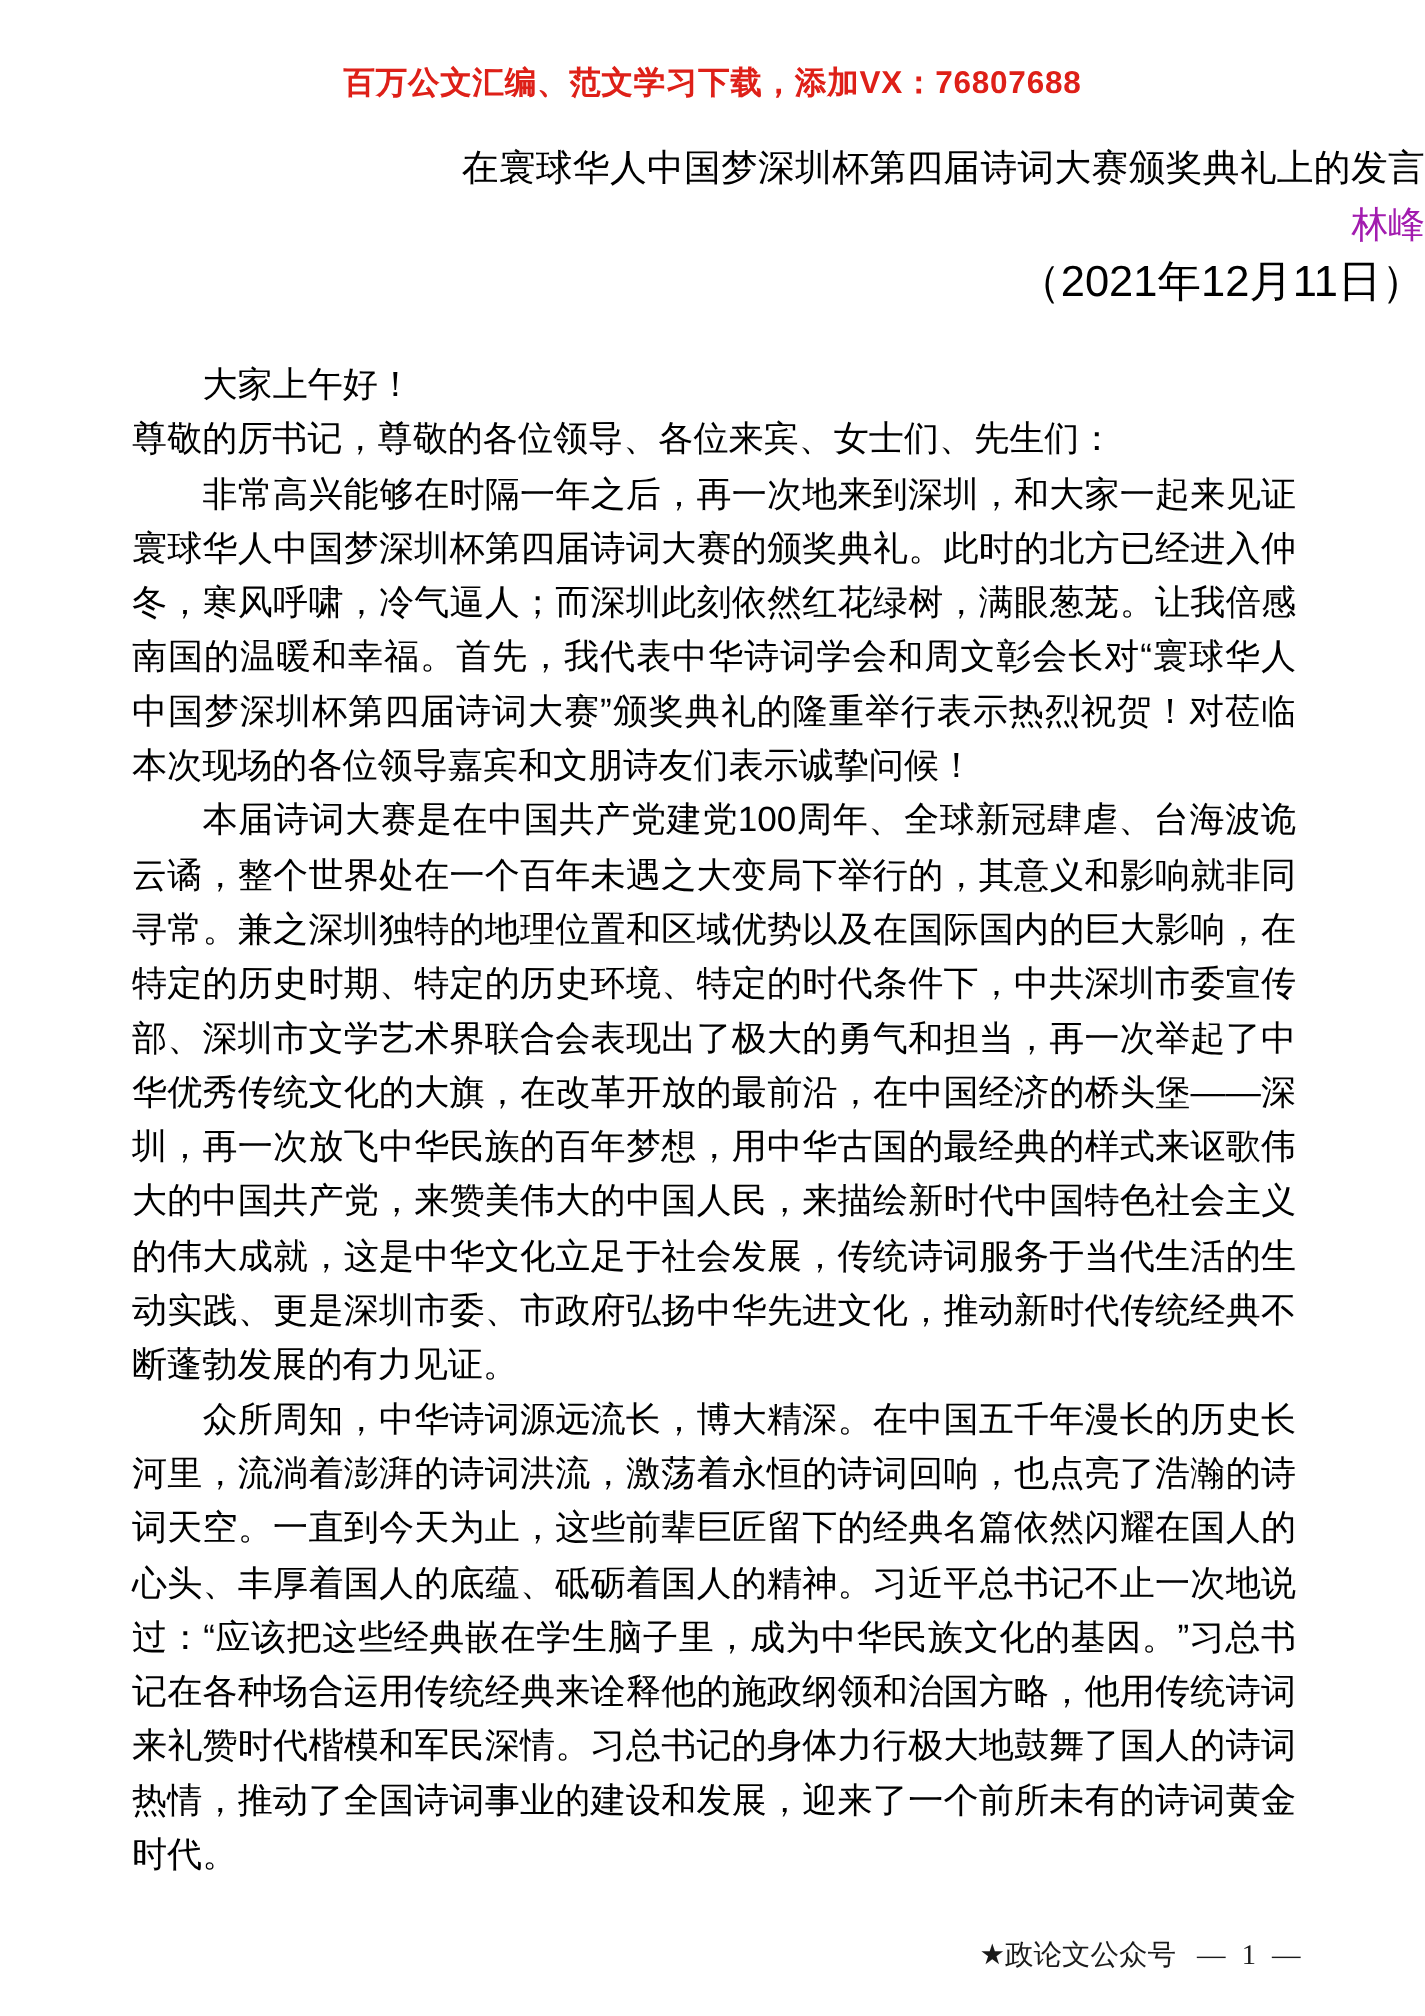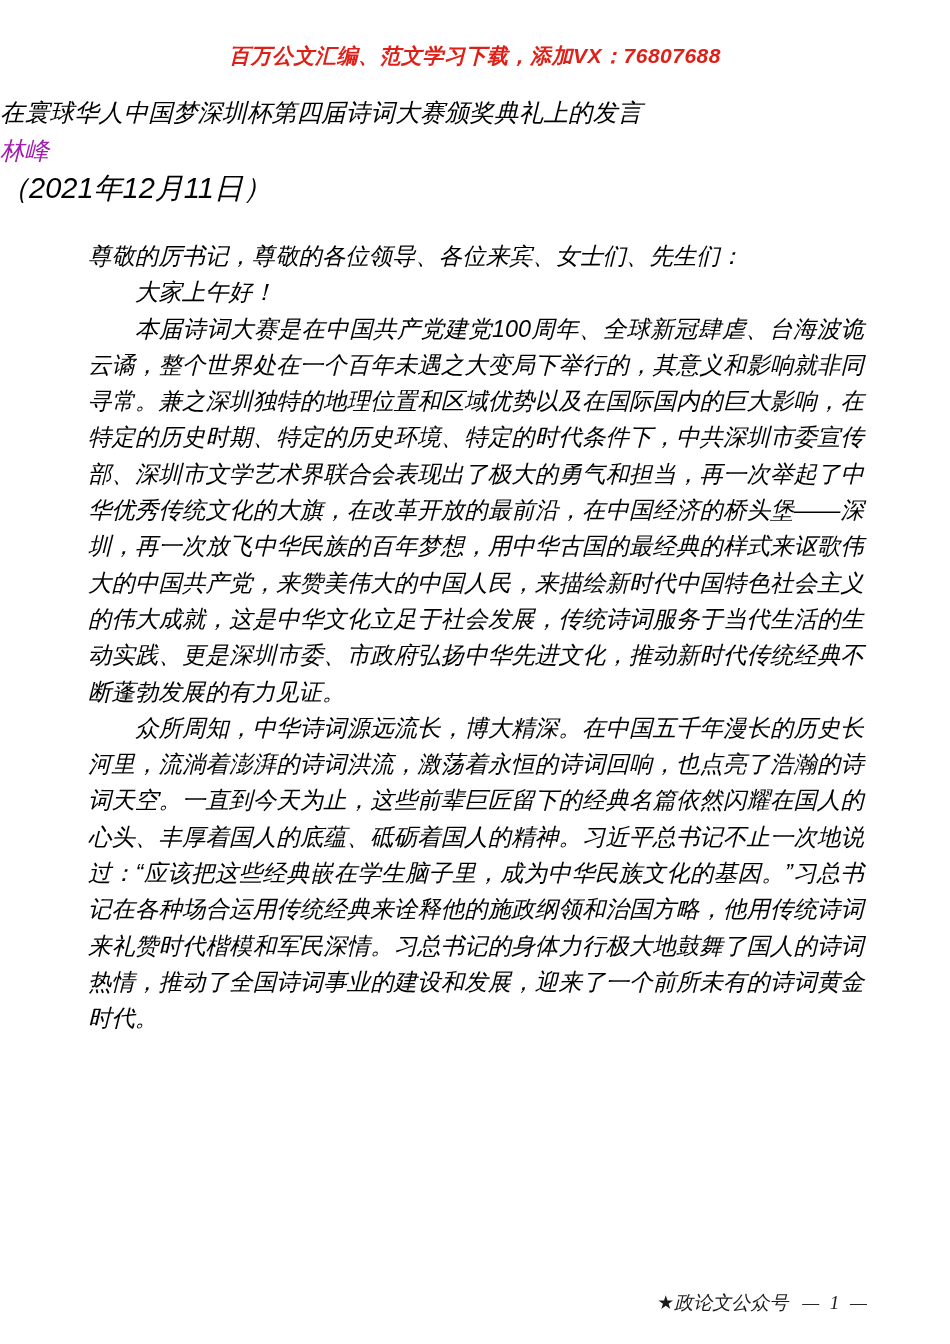--- a/index.html
+++ b/index.html
@@ -11,21 +11,20 @@
     font-family: "Liberation Sans", "DejaVu Sans", sans-serif;
     -webkit-font-smoothing: antialiased;
   }
   .page {
     position: relative;
     width: 950px;
     height: 1344px;
     background: #ffffff;
     overflow: hidden;
     box-sizing: border-box;
-    font-style: italic;
   }
 
   
   .promo-banner {
     position: absolute;
     top: 42px;
     left: 0;
     width: 950px;
     text-align: center;
     color: #de2018;
@@ -35,21 +34,21 @@
     line-height: 28px;
     white-space: nowrap;
   }
 
   
   .title-block {
     position: absolute;
     top: 96px;
     left: 0;
     width: 950px;
-    text-align: left;
+    text-align: right;
   }
   .doc-title {
     font-size: 24.5px;
     line-height: 34px;
     color: #000000;
     font-weight: 400;
     letter-spacing: 0.2px;
     white-space: nowrap;
   }
   .doc-author {
@@ -125,22 +124,23 @@
 
   <div class="promo-banner">百万公文汇编、范文学习下载，添加VX：76807688</div>
 
   <div class="title-block">
     <div class="doc-title">在寰球华人中国梦深圳杯第四届诗词大赛颁奖典礼上的发言</div>
     <div class="doc-author">林峰</div>
     <div class="doc-date">（2021年12月11日）</div>
   </div>
 
   <div class="body-text" id="body-text">
+      <p class="para indent">大家上午好！</p>
       <p class="para">尊敬的厉书记，尊敬的各位领导、各位来宾、女士们、先生们：</p>
-      <p class="para indent">大家上午好！</p>
+      <p class="para indent">非常高兴能够在时隔一年之后，再一次地来到深圳，和大家一起来见证寰球华人中国梦深圳杯第四届诗词大赛的颁奖典礼。此时的北方已经进入仲冬，寒风呼啸，冷气逼人；而深圳此刻依然红花绿树，满眼葱茏。让我倍感南国的温暖和幸福。首先，我代表中华诗词学会和周文彰会长对“寰球华人中国梦深圳杯第四届诗词大赛”颁奖典礼的隆重举行表示热烈祝贺！对莅临本次现场的各位领导嘉宾和文朋诗友们表示诚挚问候！</p>
       <p class="para indent">本届诗词大赛是在中国共产党建党100周年、全球新冠肆虐、台海波诡云谲，整个世界处在一个百年未遇之大变局下举行的，其意义和影响就非同寻常。兼之深圳独特的地理位置和区域优势以及在国际国内的巨大影响，在特定的历史时期、特定的历史环境、特定的时代条件下，中共深圳市委宣传部、深圳市文学艺术界联合会表现出了极大的勇气和担当，再一次举起了中华优秀传统文化的大旗，在改革开放的最前沿，在中国经济的桥头堡——深圳，再一次放飞中华民族的百年梦想，用中华古国的最经典的样式来讴歌伟大的中国共产党，来赞美伟大的中国人民，来描绘新时代中国特色社会主义的伟大成就，这是中华文化立足于社会发展，传统诗词服务于当代生活的生动实践、更是深圳市委、市政府弘扬中华先进文化，推动新时代传统经典不断蓬勃发展的有力见证。</p>
       <p class="para indent">众所周知，中华诗词源远流长，博大精深。在中国五千年漫长的历史长河里，流淌着澎湃的诗词洪流，激荡着永恒的诗词回响，也点亮了浩瀚的诗词天空。一直到今天为止，这些前辈巨匠留下的经典名篇依然闪耀在国人的心头、丰厚着国人的底蕴、砥砺着国人的精神。习近平总书记不止一次地说过：“应该把这些经典嵌在学生脑子里，成为中华民族文化的基因。”习总书记在各种场合运用传统经典来诠释他的施政纲领和治国方略，他用传统诗词来礼赞时代楷模和军民深情。习总书记的身体力行极大地鼓舞了国人的诗词热情，推动了全国诗词事业的建设和发展，迎来了一个前所未有的诗词黄金时代。</p>
     </div>
 
   <div class="footer">
     <div class="footer-inner">
       <span class="footer-mark">★政论文公众号</span>
       <span class="footer-pageno">— 1 —</span>
     </div>
   </div>

